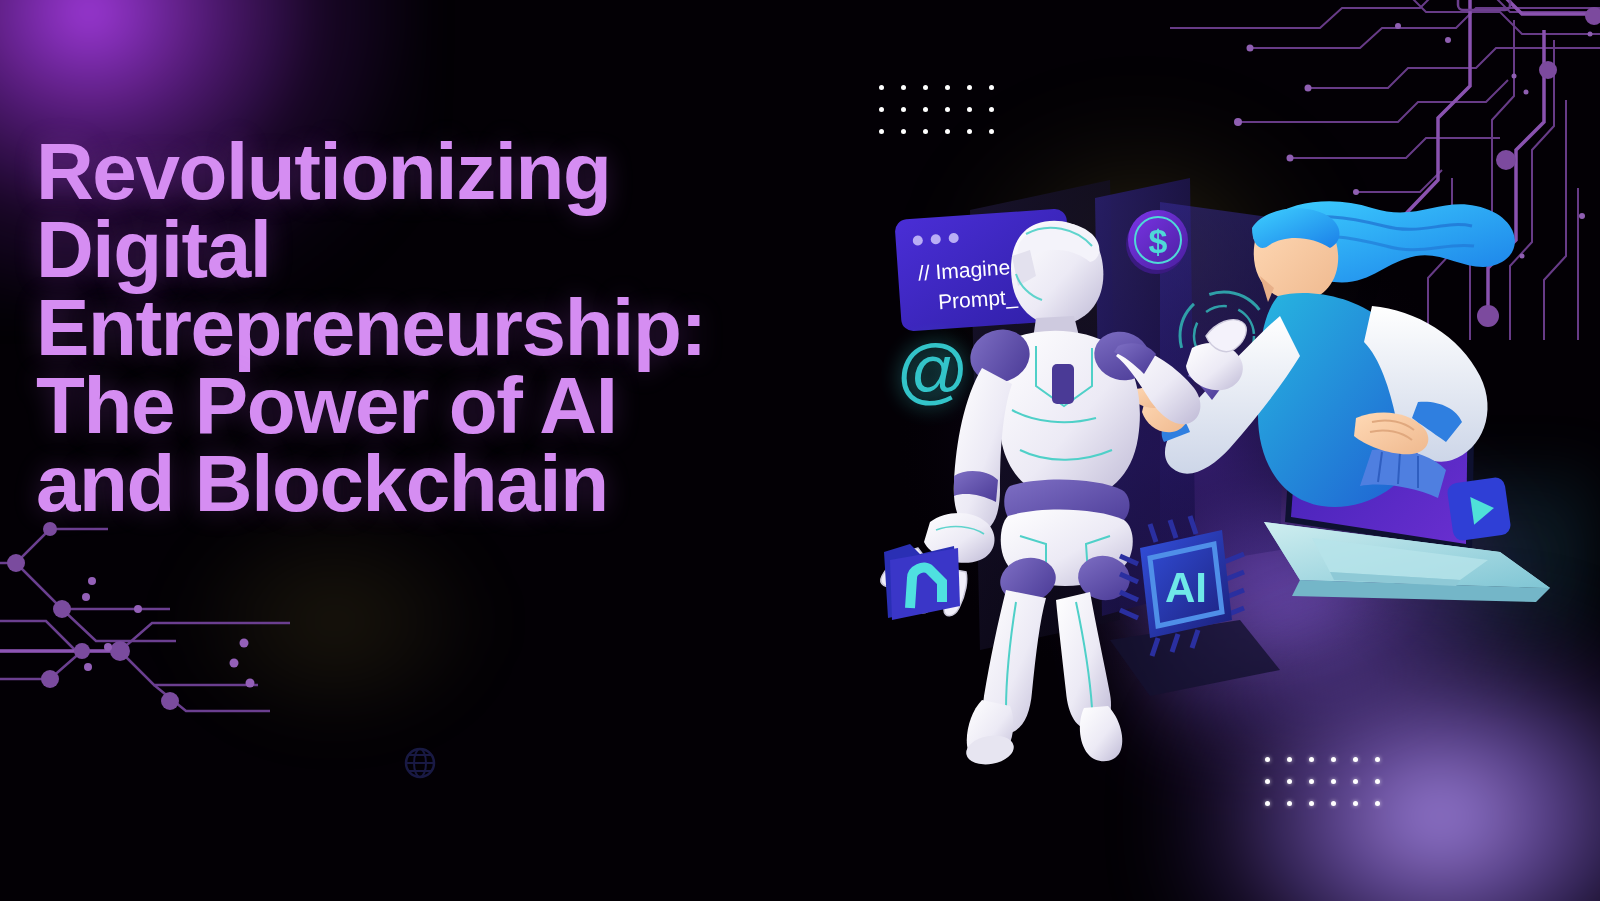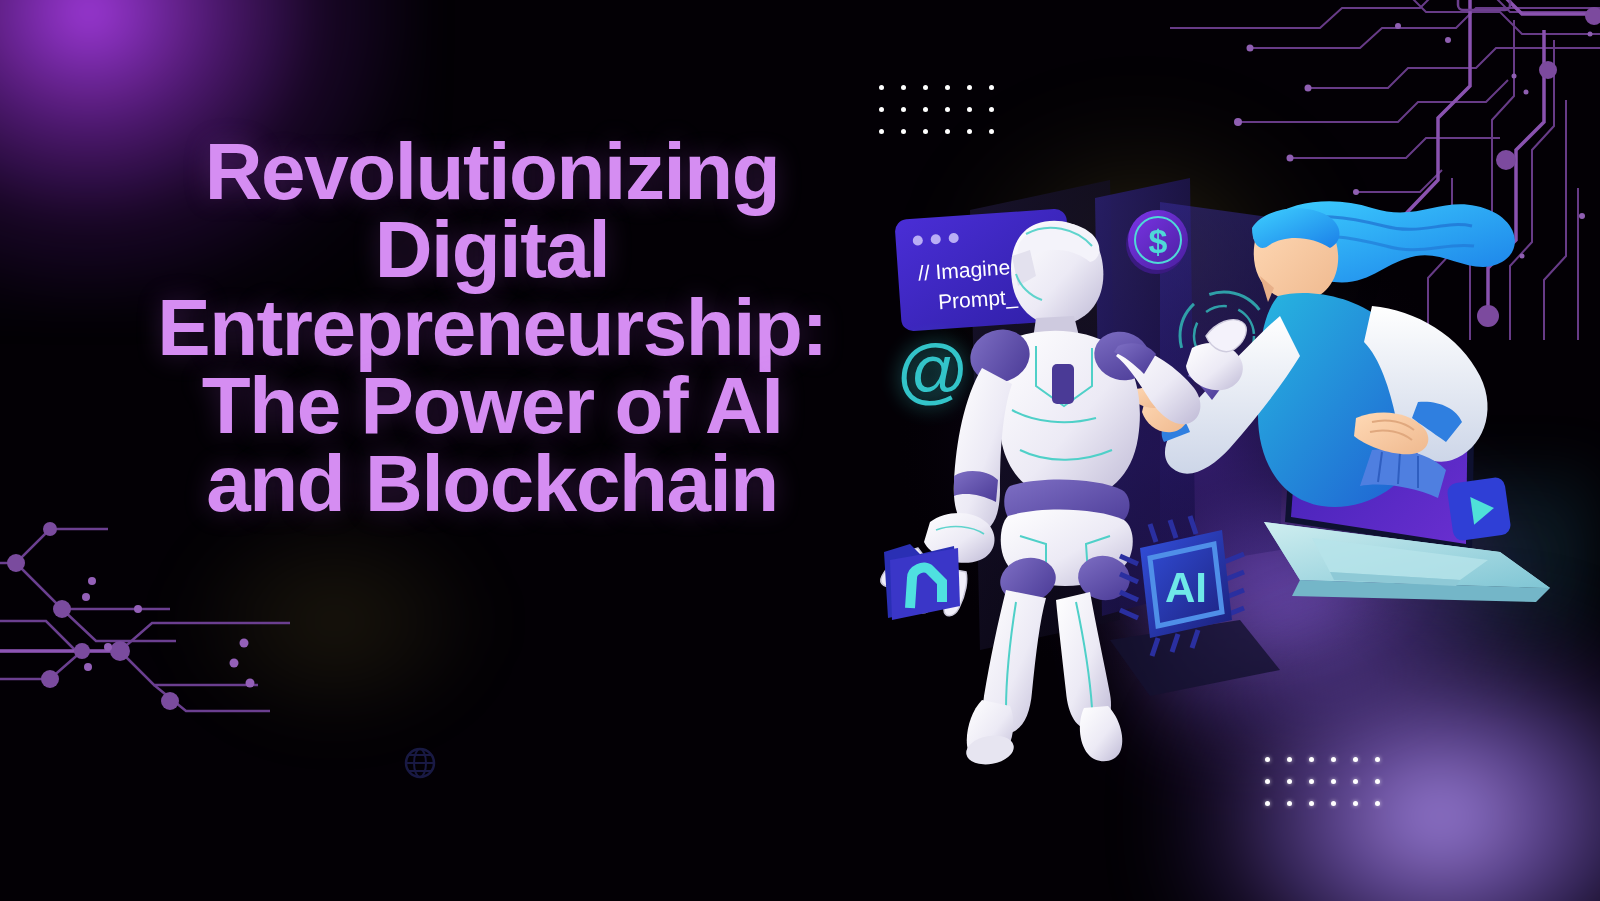--- a/index.html
+++ b/index.html
@@ -56,27 +56,26 @@
 
   
   .dot-grid { position:absolute; display:grid; gap:17px; }
   .dot-grid span { width:5px; height:5px; border-radius:50%; background:#ffffff; display:block; }
   #dots-top { left:879px; top:85px; grid-template-columns:repeat(6,5px); grid-template-rows:repeat(3,5px); }
   #dots-bottom { left:1265px; top:757px; grid-template-columns:repeat(6,5px); grid-template-rows:repeat(3,5px); }
   #dots-bottom span { box-shadow:0 0 4px rgba(255,255,255,0.7); }
 
   
   .headline {
-    position:absolute; left:52px; top:133px; width:880px;
+    position:absolute; left:36px; top:133px; width:880px;
     font-weight:700; font-size:80px; line-height:0.975;
     letter-spacing:-1.4px;
     color:#d58df2;
     text-shadow:0 0 26px rgba(190,90,240,0.25);
     white-space:pre-line;
-    text-align:center;
   }
 
   
   .illus { position:absolute; left:860px; top:150px; width:700px; height:620px; }
   .illus svg { width:100%; height:100%; display:block; overflow:visible; }
 
   .globe-icon { position:absolute; left:402px; top:745px; width:36px; height:36px; opacity:0.55; }
 </style>
 </head>
 <body>

